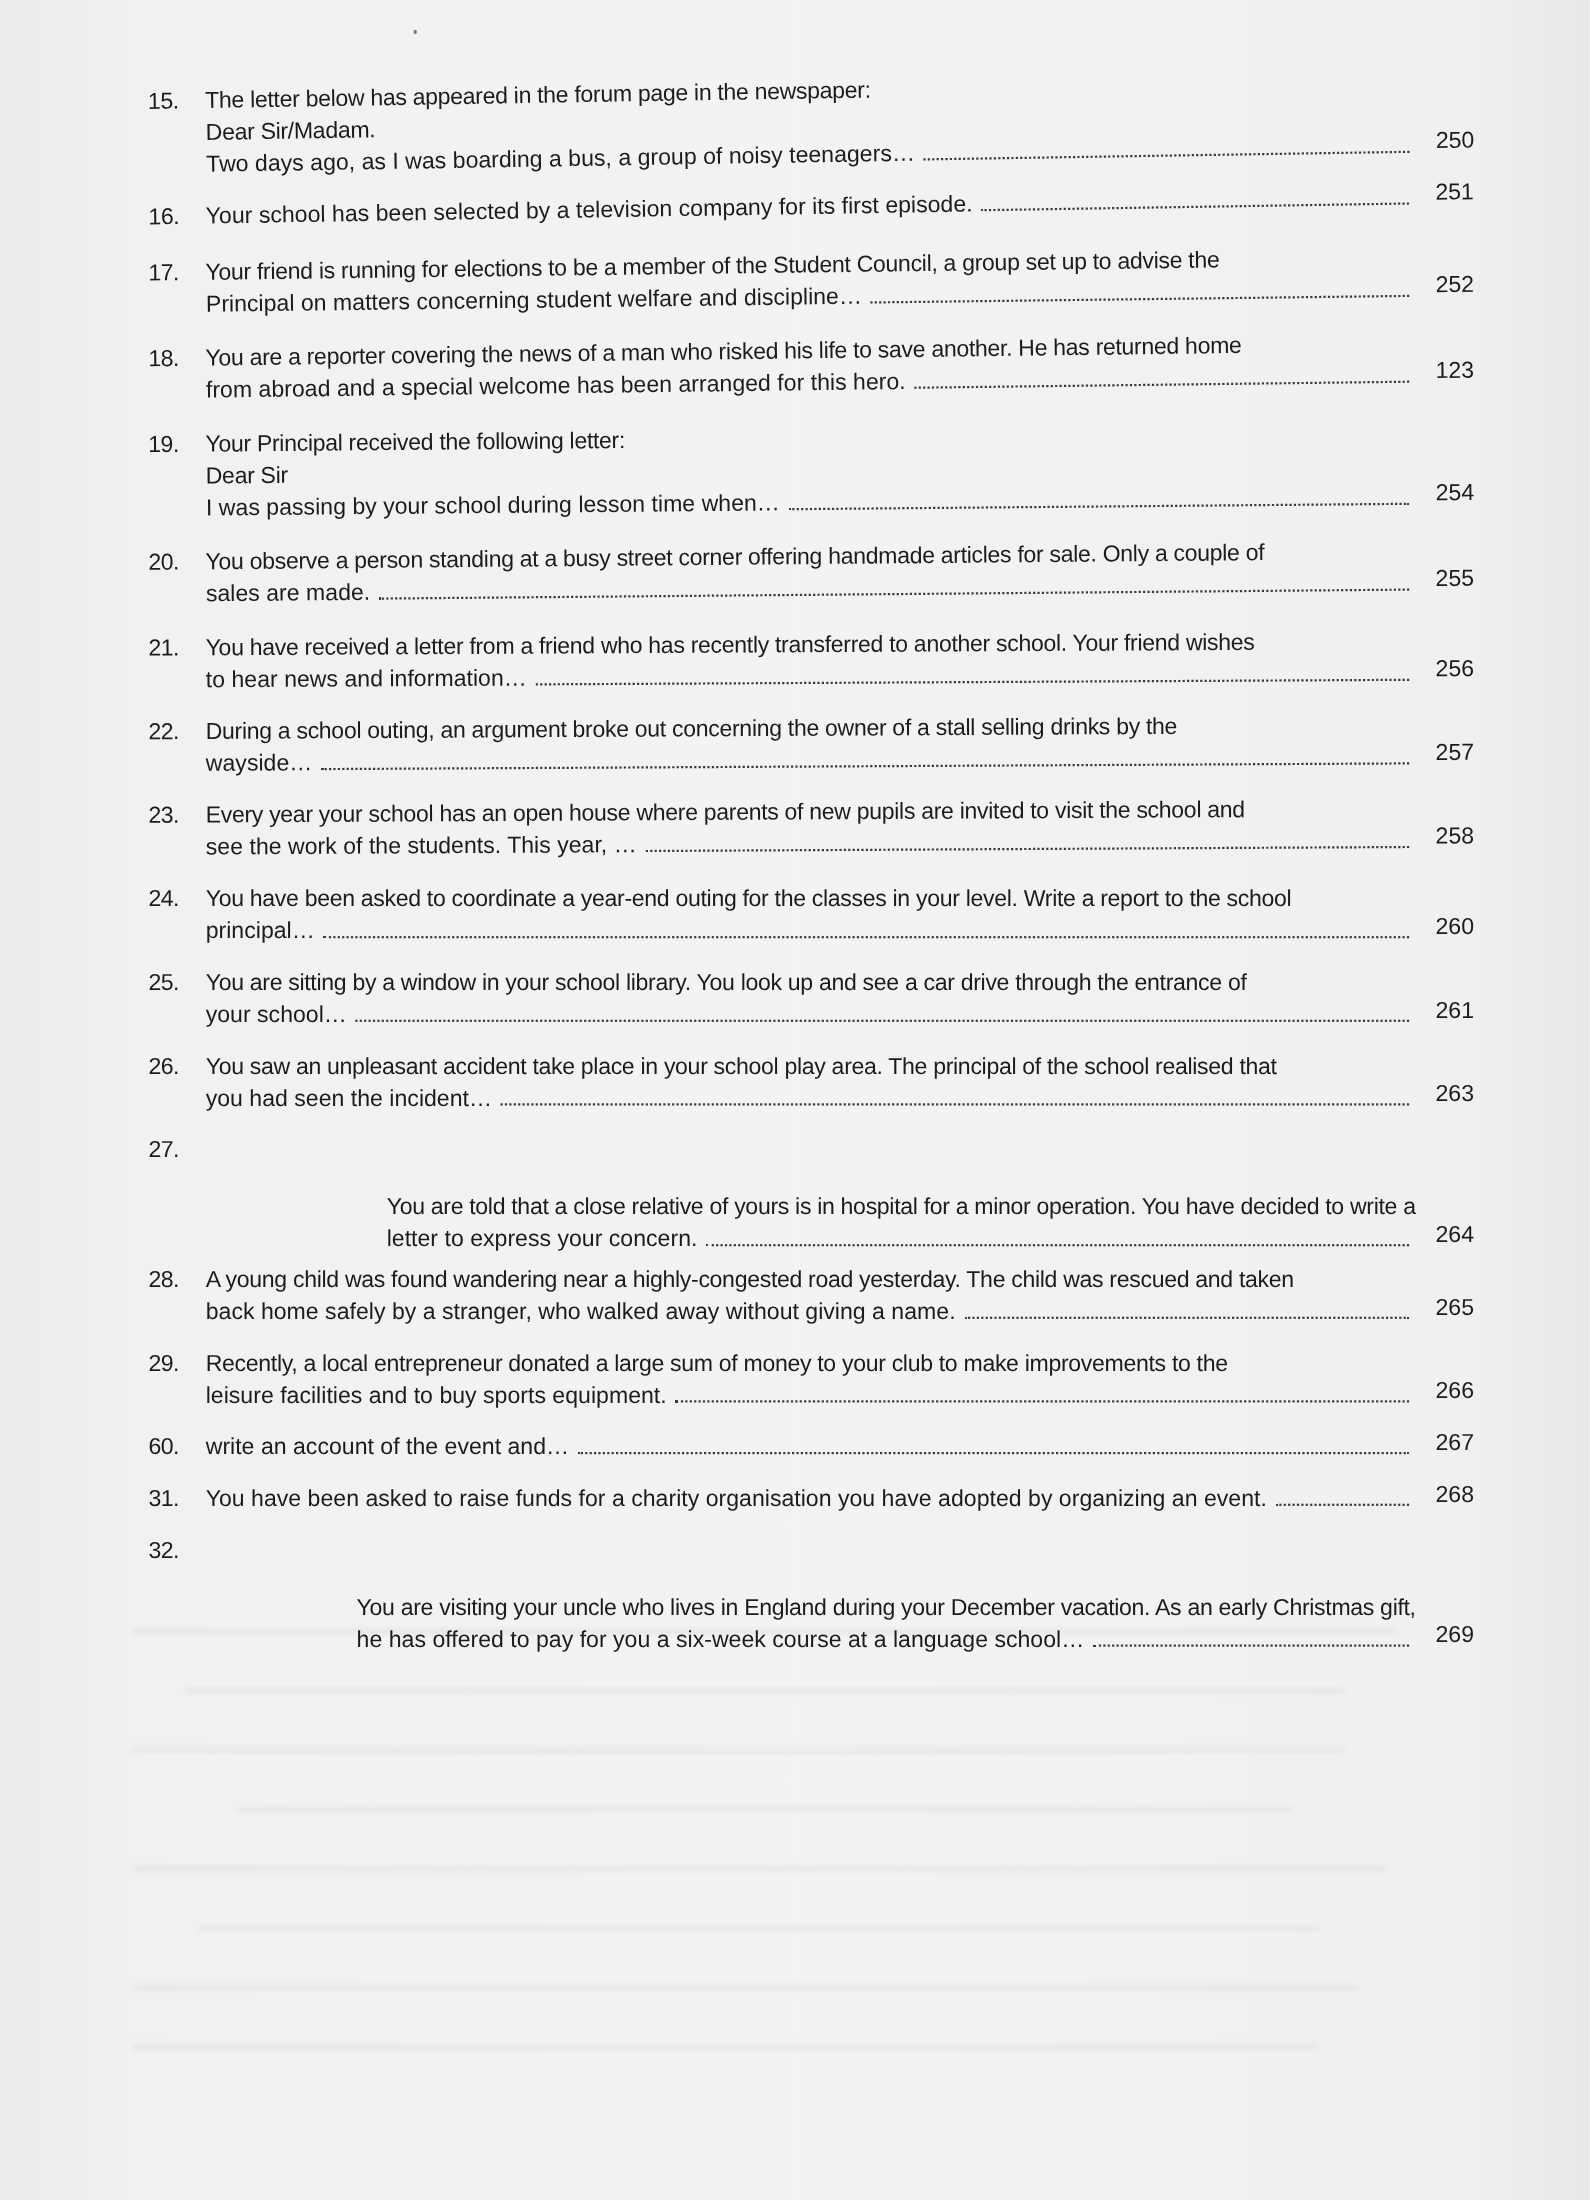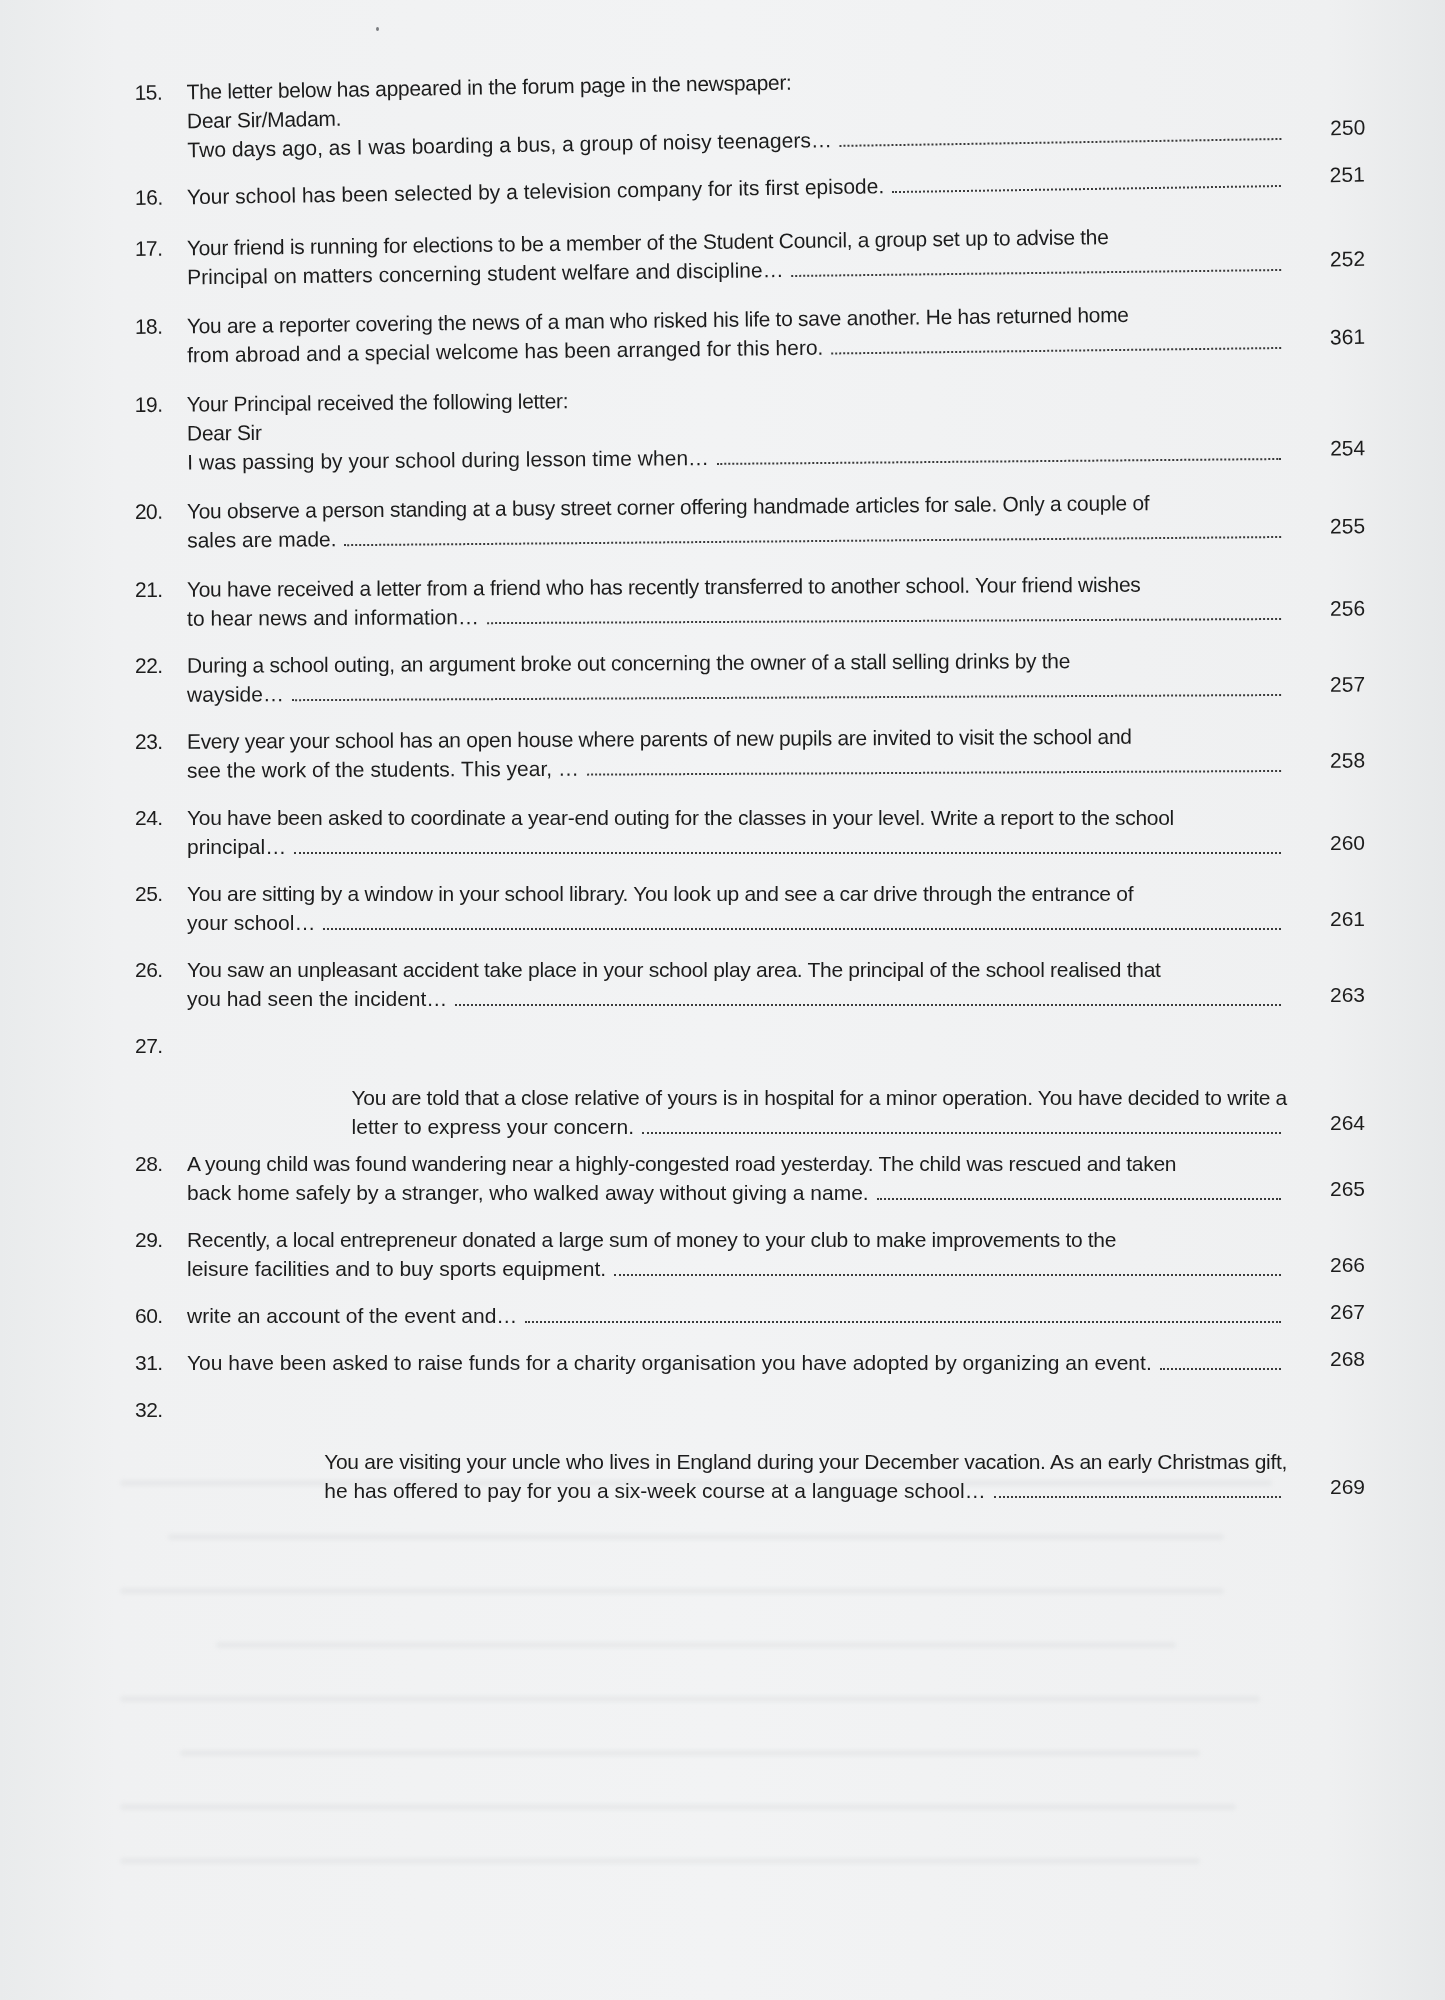--- a/index.html
+++ b/index.html
@@ -82,21 +82,21 @@
       border-bottom: 2px dotted #3a3a3a;
       margin: 0 6px 6px 8px;
       height: 1px;
       min-width: 20px;
     }
     .entry .page-num {
       position: absolute;
       right: 0;
       bottom: 4px;
       width: 60px;
-      text-align: right;
+      text-align: left;
       font-size: 21px;
     }
     .tilt1 { transform: rotate(-0.9deg); transform-origin: left center; }
     .tilt2 { transform: rotate(-0.7deg); transform-origin: left center; }
     .tilt3 { transform: rotate(-0.5deg); transform-origin: left center; }
     .tilt4 { transform: rotate(-0.3deg); transform-origin: left center; }
   </style>
 </head>
 <body>
 
@@ -152,21 +152,21 @@
     </div>
 
     <div class="entry tilt2" style="margin-top:20px;">
       <span class="num">18.</span>
       <div class="body">
         <span class="line">You are a reporter covering the news of a man who risked his life to save another. He has returned home</span>
         <span class="last">
             <span>from abroad and a special welcome has been arranged for this hero.</span>
             <span class="leader"></span>
           </span>
-        <span class="page-num">361</span>
+        <span class="page-num">123</span>
       </div>
     </div>
 
     <div class="entry tilt3" style="margin-top:20px;">
       <span class="num">19.</span>
       <div class="body">
         <span class="line">Your Principal received the following letter:</span>
         <span class="line">Dear Sir</span>
         <span class="last">
             <span>I was passing by your school during lesson time when…</span>

